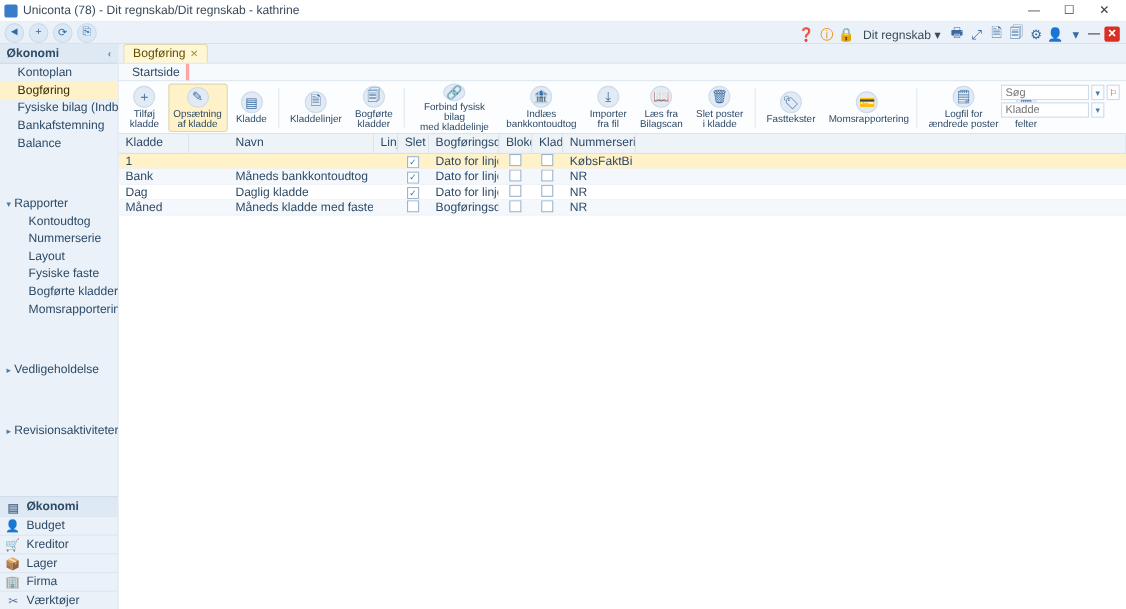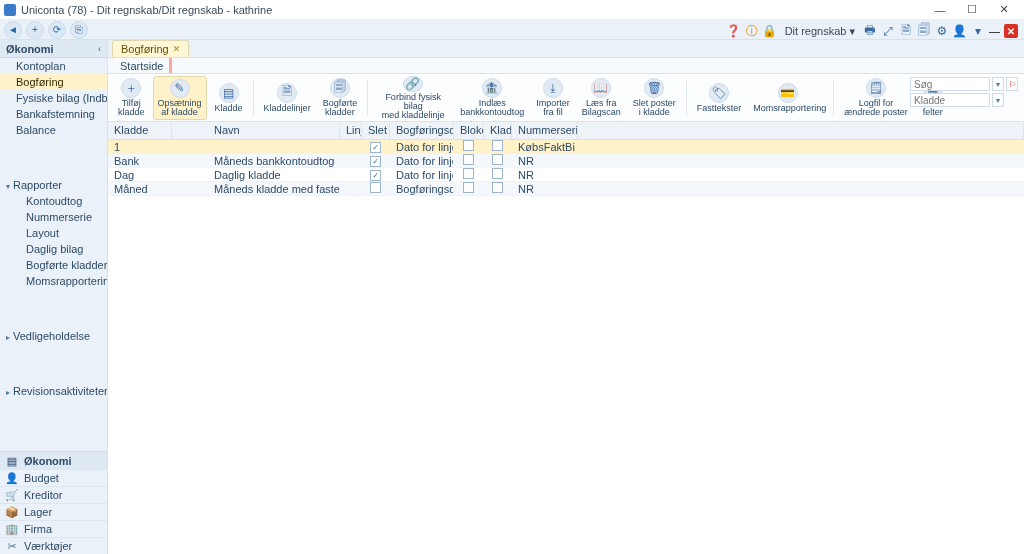--- a/index.html
+++ b/index.html
@@ -115,21 +115,21 @@
     <div class="tree" id="tree">
         <div class="item lvl2">Kontoplan</div>
         <div class="item lvl2 active">Bogføring</div>
         <div class="item lvl2">Fysiske bilag (Indbakke)</div>
         <div class="item lvl2">Bankafstemning</div>
         <div class="item lvl2">Balance</div>
         <div class="item lvl1 caret open">Rapporter</div>
         <div class="item lvl3">Kontoudtog</div>
         <div class="item lvl3">Nummerserie</div>
         <div class="item lvl3">Layout</div>
-        <div class="item lvl3">Daglig bilag</div>
+        <div class="item lvl3">Fysiske faste</div>
         <div class="item lvl3">Bogførte kladder</div>
         <div class="item lvl3">Momsrapportering</div>
         <div class="item lvl1 caret">Vedligeholdelse</div>
         <div class="item lvl1 caret">Revisionsaktiviteter</div>
       </div>
     <div class="modules" id="modules">
         <div class="modrow active">
           <span class="modicon">▤</span>
           <span>Økonomi</span>
         </div>

